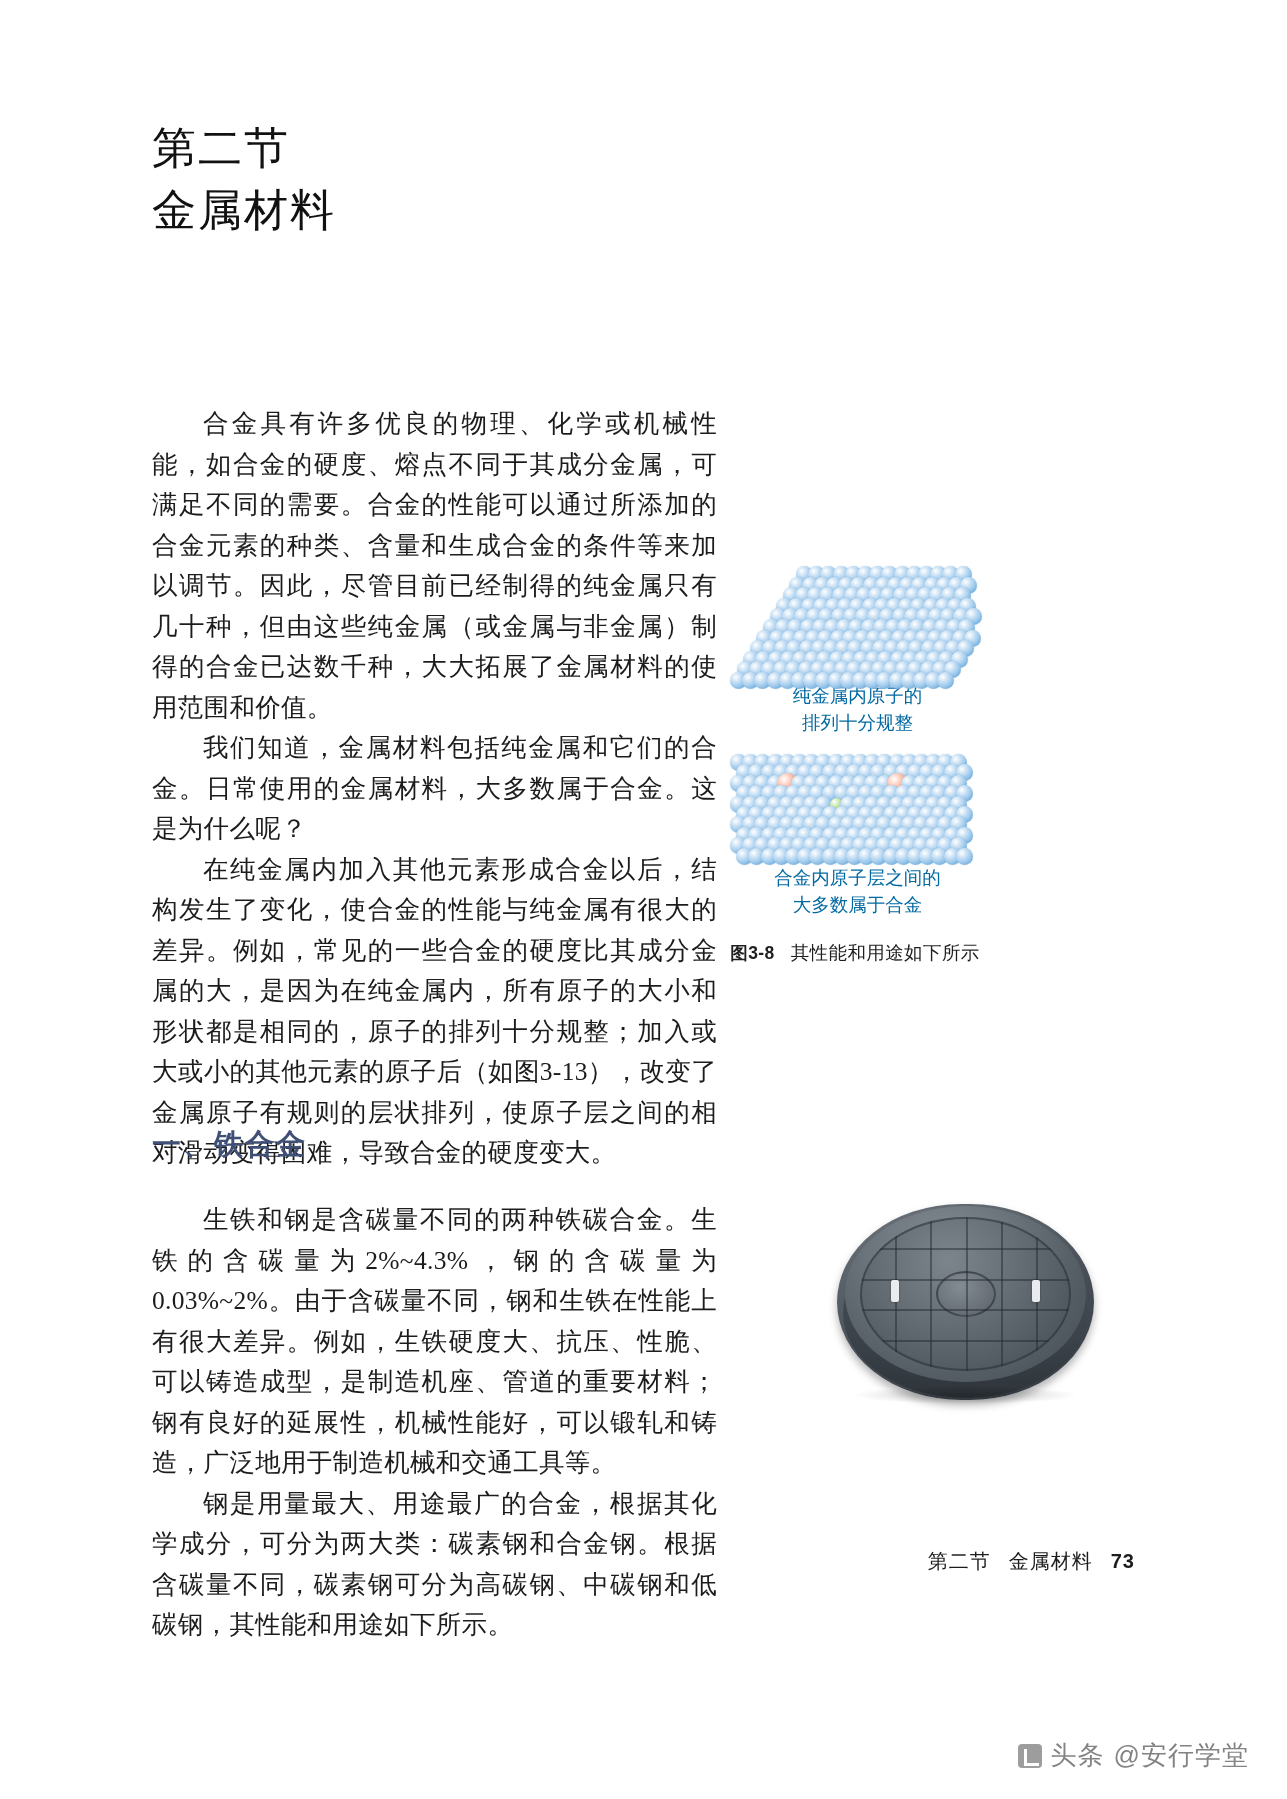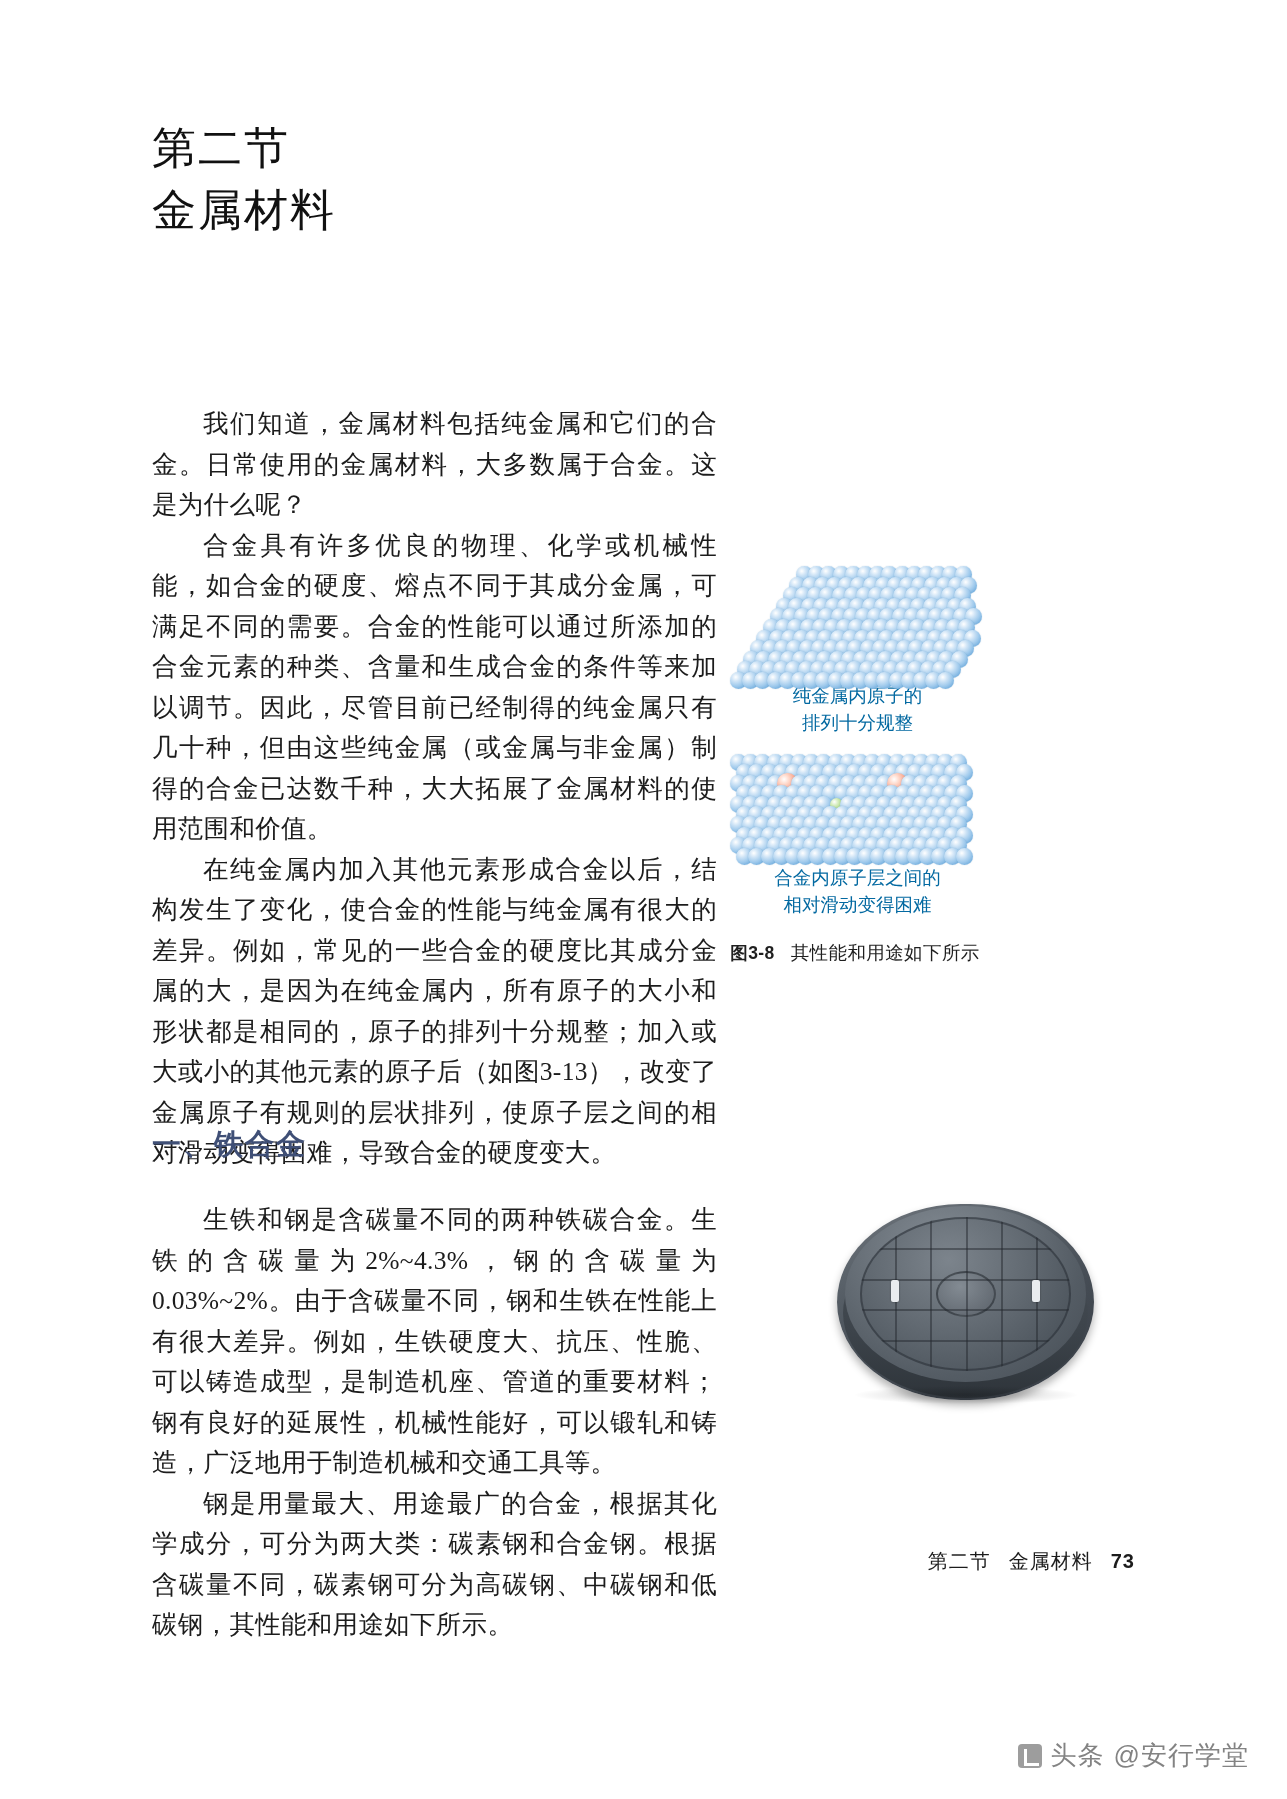--- a/index.html
+++ b/index.html
@@ -170,22 +170,22 @@
 <body>
 
 <div class="page">
 
   <div class="title-block">
     <div class="title-line">第二节</div>
     <div class="title-line">金属材料</div>
   </div>
 
   <div class="col-left">
+    <p class="para indent">合金具有许多优良的物理、化学或机械性能，如合金的硬度、熔点不同于其成分金属，可满足不同的需要。合金的性能可以通过所添加的合金元素的种类、含量和生成合金的条件等来加以调节。因此，尽管目前已经制得的纯金属只有几十种，但由这些纯金属（或金属与非金属）制得的合金已达数千种，大大拓展了金属材料的使用范围和价值。</p>
     <p class="para indent">我们知道，金属材料包括纯金属和它们的合金。日常使用的金属材料，大多数属于合金。这是为什么呢？</p>
-    <p class="para indent">合金具有许多优良的物理、化学或机械性能，如合金的硬度、熔点不同于其成分金属，可满足不同的需要。合金的性能可以通过所添加的合金元素的种类、含量和生成合金的条件等来加以调节。因此，尽管目前已经制得的纯金属只有几十种，但由这些纯金属（或金属与非金属）制得的合金已达数千种，大大拓展了金属材料的使用范围和价值。</p>
     <p class="para indent">在纯金属内加入其他元素形成合金以后，结构发生了变化，使合金的性能与纯金属有很大的差异。例如，常见的一些合金的硬度比其成分金属的大，是因为在纯金属内，所有原子的大小和形状都是相同的，原子的排列十分规整；加入或大或小的其他元素的原子后（如图3-13），改变了金属原子有规则的层状排列，使原子层之间的相对滑动变得困难，导致合金的硬度变大。</p>
   </div>
 
   <div class="col-right">
 
     <div class="fig-crystal" id="fig-crystal">
         <div class="atom" style="left: 66px; top: 0px; width: 17px; height: 17px;"></div>
         <div class="atom" style="left: 78.2px; top: 0px; width: 17px; height: 17px;"></div>
         <div class="atom" style="left: 90.4px; top: 0px; width: 17px; height: 17px;"></div>
         <div class="atom" style="left: 102.6px; top: 0px; width: 17px; height: 17px;"></div>
@@ -566,21 +566,21 @@
         <div class="atom" style="left: 164.7px; top: 93.6px; width: 17px; height: 17px;"></div>
         <div class="atom" style="left: 176.9px; top: 93.6px; width: 17px; height: 17px;"></div>
         <div class="atom" style="left: 189.1px; top: 93.6px; width: 17px; height: 17px;"></div>
         <div class="atom" style="left: 201.3px; top: 93.6px; width: 17px; height: 17px;"></div>
         <div class="atom" style="left: 213.5px; top: 93.6px; width: 17px; height: 17px;"></div>
         <div class="atom" style="left: 225.7px; top: 93.6px; width: 17px; height: 17px;"></div>
       </div>
 
     <div class="cap-sub">
       <span>合金内原子层之间的</span><br>
-      <span>相对滑动变得困难</span>
+      <span>大多数属于合金</span>
     </div>
 
     <div style="height:20px"></div>
 
     <div class="cap-fig">
       <span class="num">图3-8</span><span class="gap"></span><span>其性能和用途如下所示</span>
     </div>
   </div>
 
   <div class="sec-heading">一、铁合金</div>

